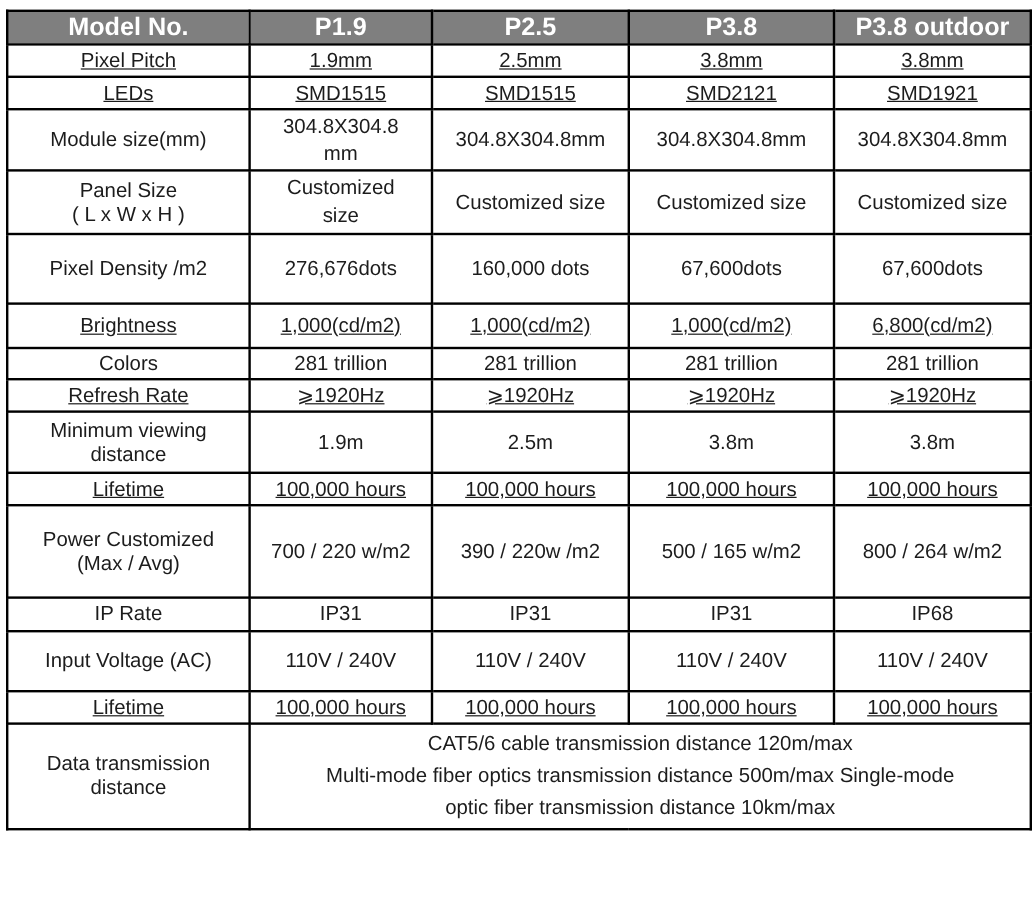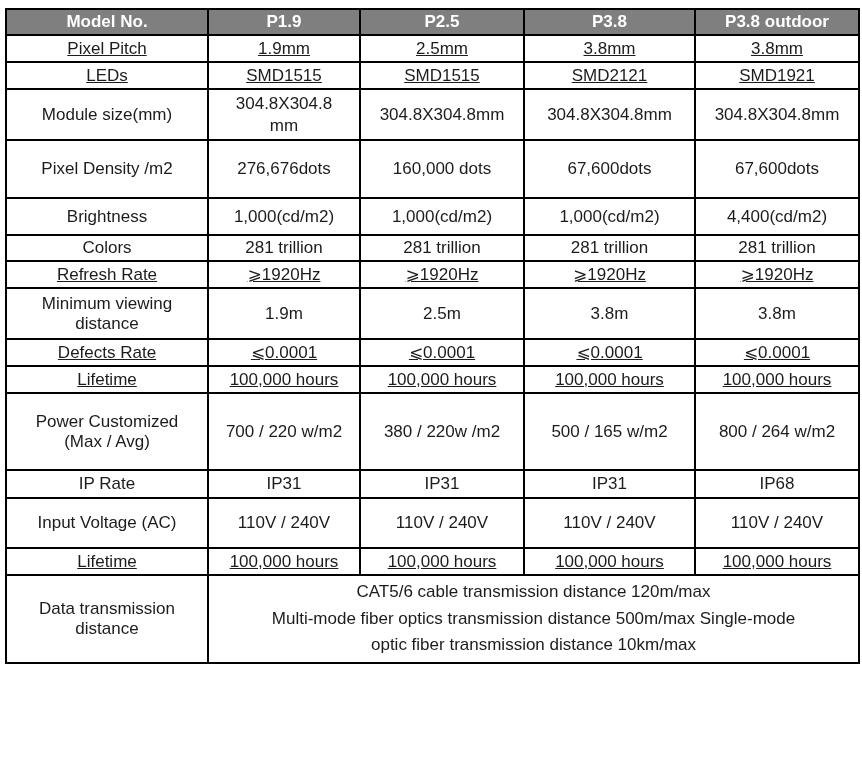--- a/index.html
+++ b/index.html
@@ -21,27 +21,27 @@
     vertical-align:middle;
     font-size:17px;
     padding:1px 2px;
     overflow:hidden;
     font-weight:normal;
   }
   tr.hdr th{
     background:#7f7f7f;
     color:#ffffff;
     font-weight:bold;
-    font-size:17px;
+    font-size:21px;
   }
   
   .h24 td,.h24 th{height:22px;}
   .h26 td{height:23px;text-decoration:underline;}
   .h27 td{height:24px;}
-  .h36 td{height:33px;}
+  .h36 td{height:33px;text-decoration:underline;}
   .h49 td{height:46px;}
   .h50 td{height:47px;}
   .h52 td{height:49px;}
   .h57 td{height:54px;}
   .h76 td{height:73px;}
   .h87 td{height:84px;}
   .preline{white-space:pre-line;}
   
   .force-break{max-width:110px;margin:0 auto;word-break:break-all;line-height:1.25;}
   .force-wrap{max-width:100px;margin:0 auto;line-height:1.3;}
@@ -95,35 +95,45 @@
   <tr class="h50">
     <td>Module size(mm)</td>
     <td>
           <div class="force-break">304.8X304.8mm</div>
         </td>
     <td>304.8X304.8mm</td>
     <td>304.8X304.8mm</td>
     <td>304.8X304.8mm</td>
   </tr>
 
+  <tr class="h52">
+    <td class="preline">Panel Size
+( L x W x H )</td>
+    <td>
+          <div class="force-wrap">Customized size</div>
+        </td>
+    <td>Customized size</td>
+    <td>Customized size</td>
+    <td>Customized size</td>
+  </tr>
 
   <tr class="h57">
     <td>Pixel Density /m2</td>
     <td>276,676dots</td>
     <td>160,000 dots</td>
     <td>67,600dots</td>
     <td>67,600dots</td>
   </tr>
 
   <tr class="h36">
     <td>Brightness</td>
     <td>1,000(cd/m2)</td>
     <td>1,000(cd/m2)</td>
     <td>1,000(cd/m2)</td>
-    <td>4,400(cd/m2)</td>
+    <td>6,800(cd/m2)</td>
   </tr>
 
   <tr class="h24">
     <td>Colors</td>
     <td>281 trillion</td>
     <td>281 trillion</td>
     <td>281 trillion</td>
     <td>281 trillion</td>
   </tr>
 
@@ -138,42 +148,35 @@
 
   <tr class="h50">
     <td class="preline">Minimum viewing
 distance</td>
     <td>1.9m</td>
     <td>2.5m</td>
     <td>3.8m</td>
     <td>3.8m</td>
   </tr>
 
-  <tr class="h26">
-    <td>Defects Rate</td>
-    <td>⩽0.0001</td>
-    <td>⩽0.0001</td>
-    <td>⩽0.0001</td>
-    <td>⩽0.0001</td>
-  </tr>
 
   <tr class="h26">
     <td>Lifetime</td>
     <td>100,000 hours</td>
     <td>100,000 hours</td>
     <td>100,000 hours</td>
     <td>100,000 hours</td>
   </tr>
 
 
   <tr class="h76">
     <td class="preline">Power Customized
 (Max / Avg)</td>
     <td>700 / 220 w/m2</td>
-    <td>380 / 220w /m2</td>
+    <td>390 / 220w /m2</td>
     <td>500 / 165 w/m2</td>
     <td>800 / 264 w/m2</td>
   </tr>
 
   <tr class="h27">
     <td>IP Rate</td>
     <td>IP31</td>
     <td>IP31</td>
     <td>IP31</td>
     <td>IP68</td>

